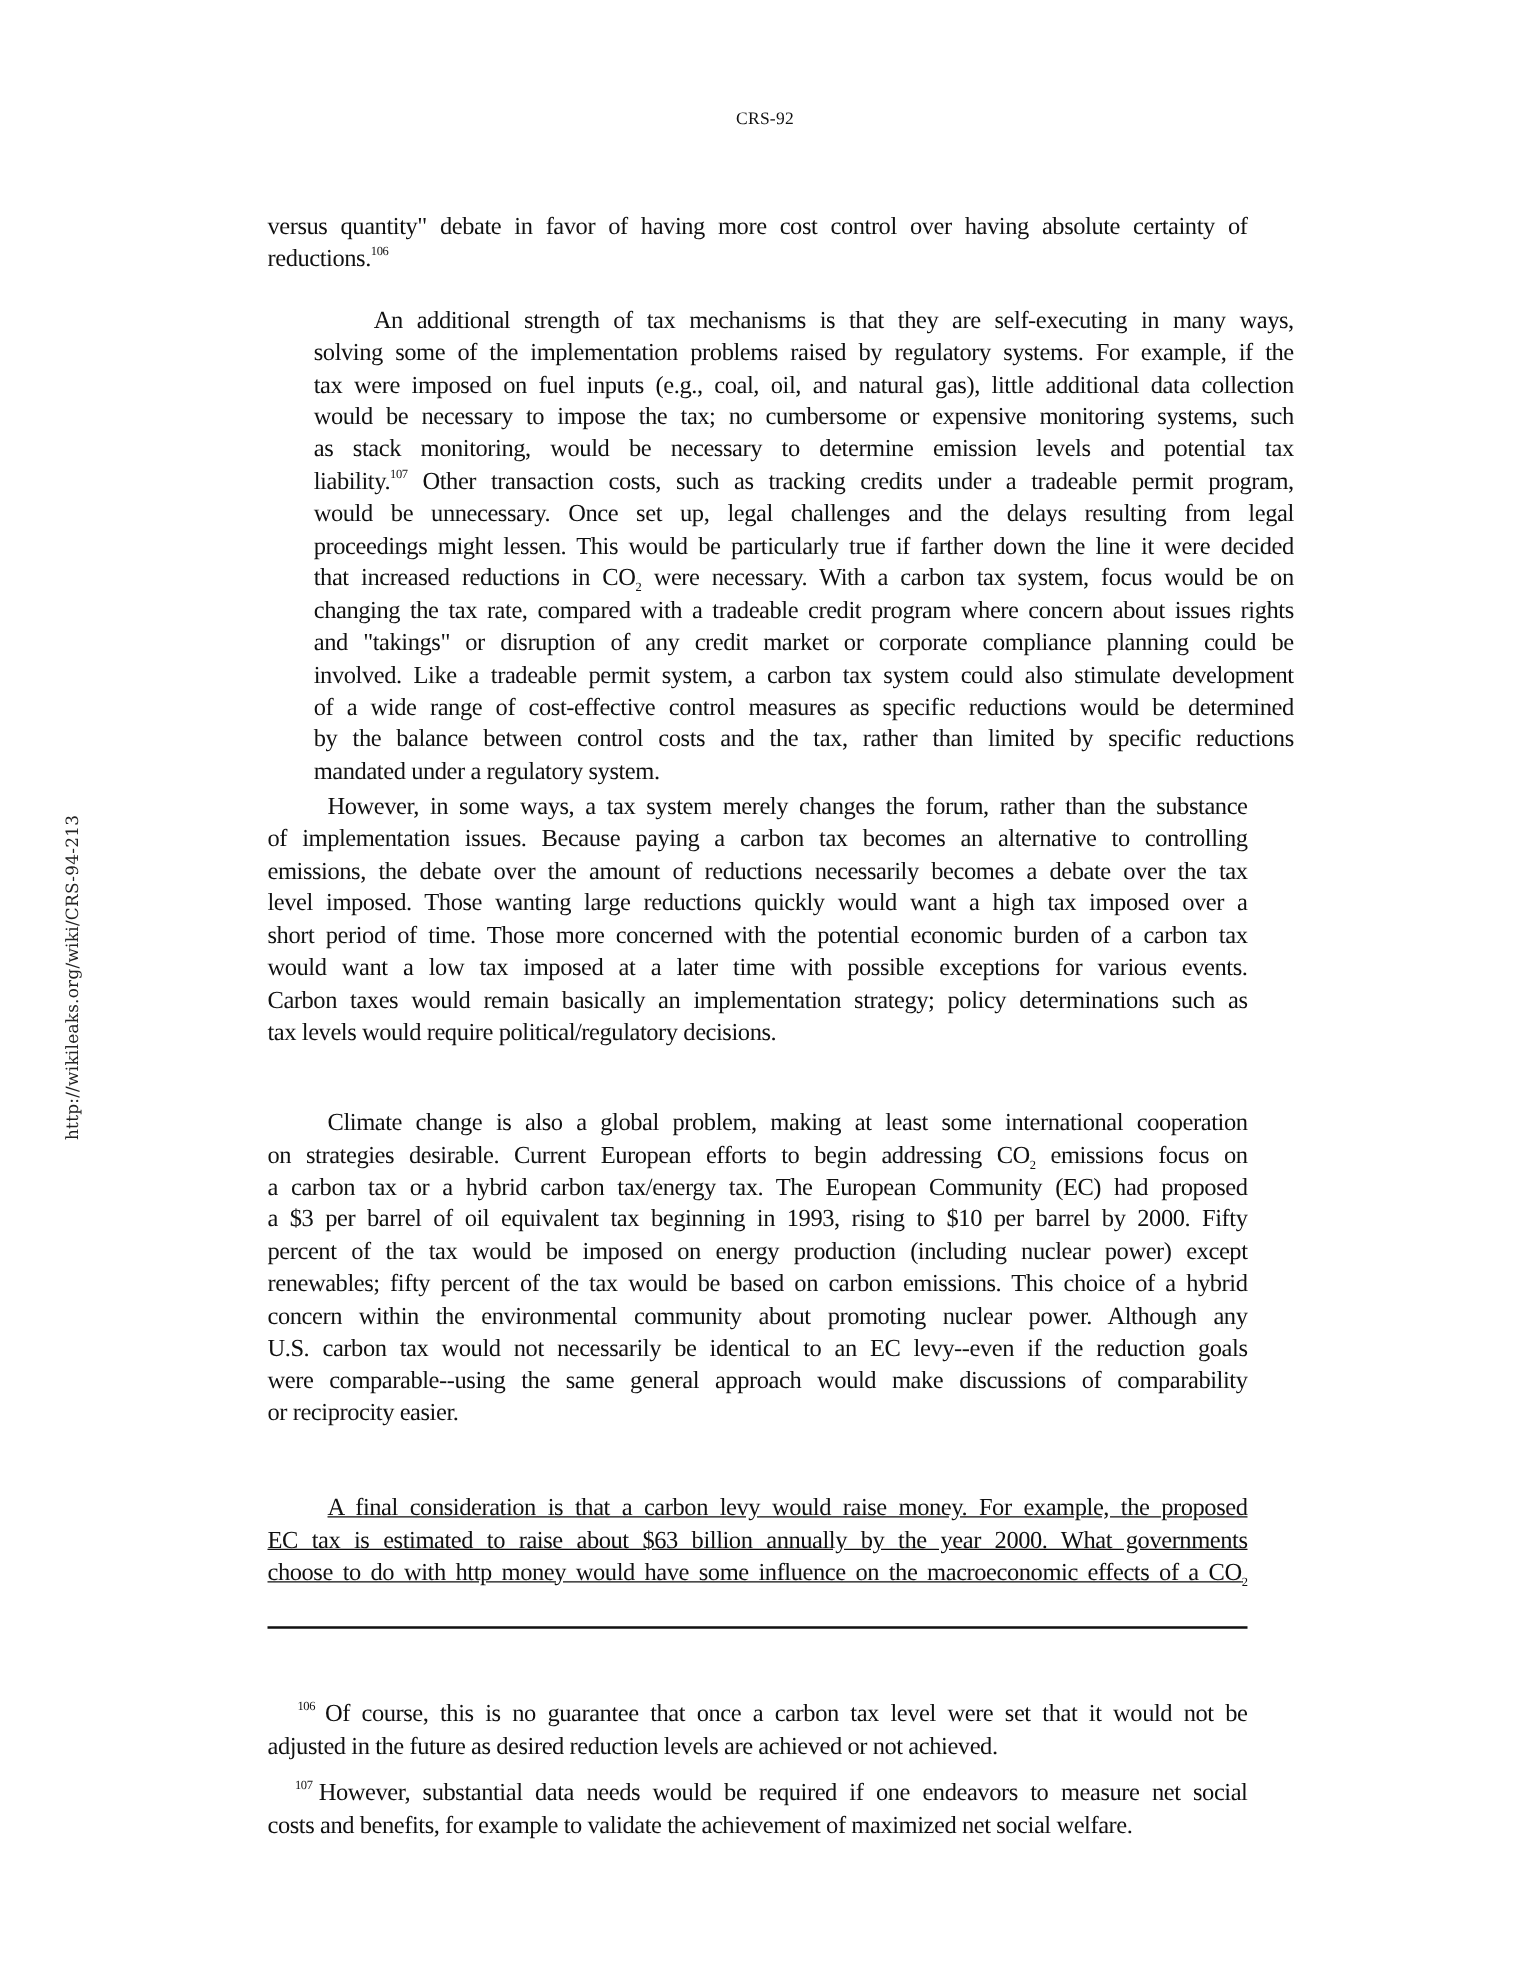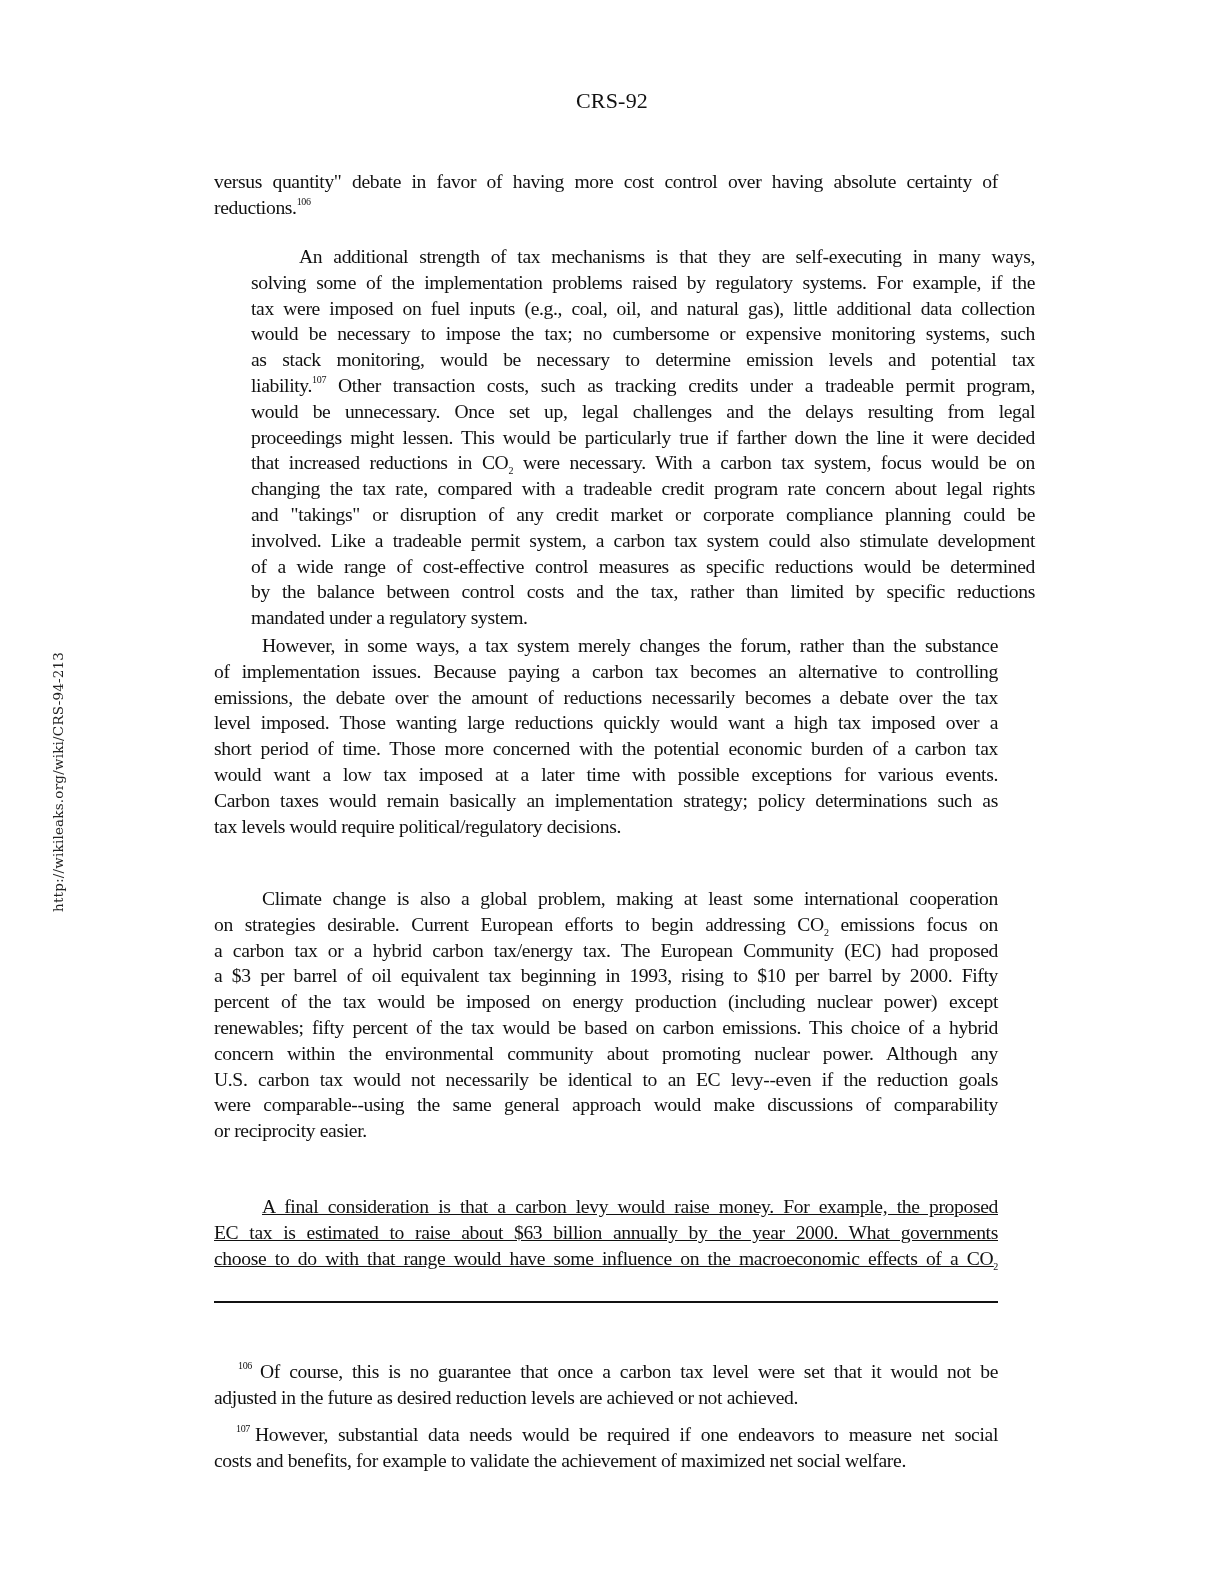--- a/index.html
+++ b/index.html
@@ -14,21 +14,21 @@
       overflow: hidden;
       font-family: "Liberation Serif", "DejaVu Serif", serif;
       color: #111111;
     }
     .page-header {
       position: absolute;
       top: 88px;
       left: 0;
       width: 1224px;
       text-align: center;
-      font-size: 22px;
+      font-size: 14px;
       letter-spacing: 0.2px;
     }
     .side-url {
       position: absolute;
       left: 50px;
       top: 912px;
       transform-origin: 0 0;
       transform: rotate(-90deg);
       font-family: "DejaVu Serif", "Liberation Serif", serif;
       font-size: 13.5px;
@@ -107,21 +107,21 @@
   <p class="para">
     <span class="line indent">An additional strength of tax mechanisms is that they are self-executing in many ways,</span>
     <span class="line">solving some of the implementation problems raised by regulatory systems.  For example, if the</span>
     <span class="line">tax were imposed on fuel inputs (e.g., coal, oil, and natural gas), little additional data collection</span>
     <span class="line">would be necessary to impose the tax; no cumbersome or expensive monitoring systems, such</span>
     <span class="line">as stack monitoring, would be necessary to determine emission levels and potential tax</span>
     <span class="line"><span>liability.</span><sup>107</sup><span>  Other transaction costs, such as tracking credits under a tradeable permit program,</span></span>
     <span class="line">would be unnecessary.  Once set up, legal challenges and the delays resulting from legal</span>
     <span class="line">proceedings might lessen.  This would be particularly true if farther down the line it were decided</span>
     <span class="line"><span>that increased reductions in CO</span><sub>2</sub><span> were necessary.  With a carbon tax system, focus would be on</span></span>
-    <span class="line">changing the tax rate, compared with a tradeable credit program rate concern about legal rights</span>
+    <span class="line">changing the tax rate, compared with a tradeable credit program where concern about issues rights</span>
     <span class="line">and "takings" or disruption of any credit market or corporate compliance planning could be</span>
     <span class="line">involved.  Like a tradeable permit system, a carbon tax system could also stimulate development</span>
     <span class="line">of a wide range of cost-effective control measures as specific reductions would be determined</span>
     <span class="line">by the balance between control costs and the tax, rather than limited by specific reductions</span>
     <span class="line last">mandated under a regulatory system.</span>
   </p>
 </div>
 
 <div class="body-text" style="top:633px;">
   <p class="para">
@@ -148,21 +148,21 @@
     <span class="line">U.S. carbon tax would not necessarily be identical to an EC levy--even if the reduction goals</span>
     <span class="line">were comparable--using the same general approach would make discussions of comparability</span>
     <span class="line last">or reciprocity easier.</span>
   </p>
 </div>
 
 <div class="body-text" style="top:1194px;text-decoration:underline;">
   <p class="para">
     <span class="line indent">A final consideration is that a carbon levy would raise money.  For example, the proposed</span>
     <span class="line">EC tax is estimated to raise about $63 billion annually by the year 2000.  What governments</span>
-    <span class="line"><span>choose to do with that range would have some influence on the macroeconomic effects of a CO</span><sub>2</sub></span>
+    <span class="line"><span>choose to do with http money would have some influence on the macroeconomic effects of a CO</span><sub>2</sub></span>
   </p>
 </div>
 
 <div class="footnote-rule"></div>
 
 <div class="body-text" style="top:1328px;">
   <p class="para">
     <span class="line" style="padding-left:24px;margin-top:31px;"><span class="fn-num">106</span><span>Of course, this is no guarantee that once a carbon tax level were set that it would not be</span></span>
     <span class="line last">adjusted in the future as desired reduction levels are achieved or not achieved.</span>
   </p>

